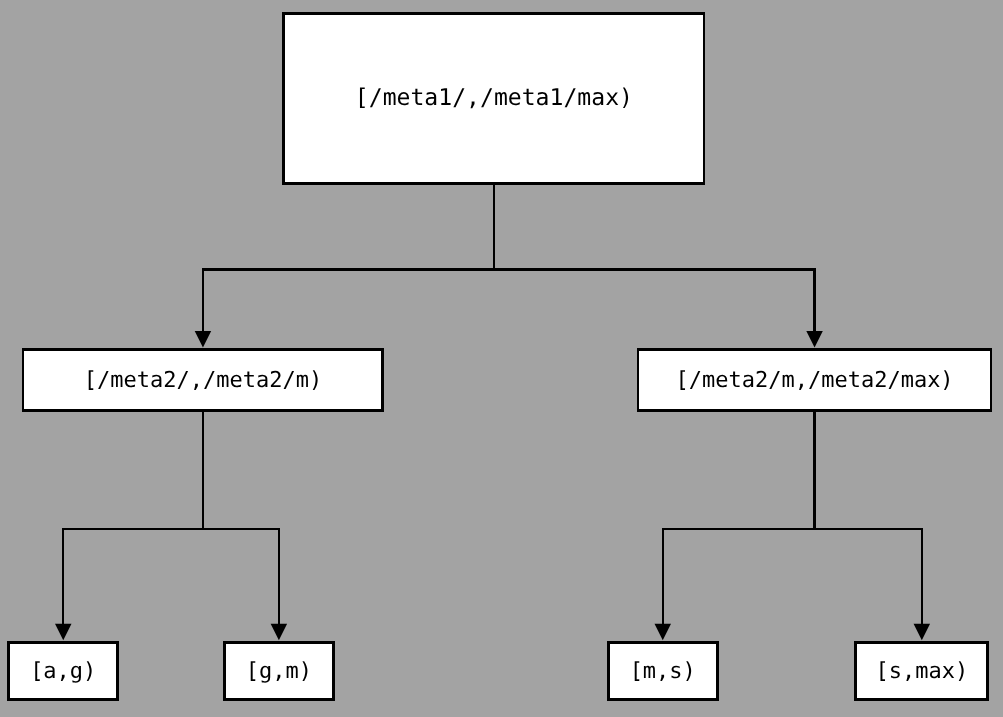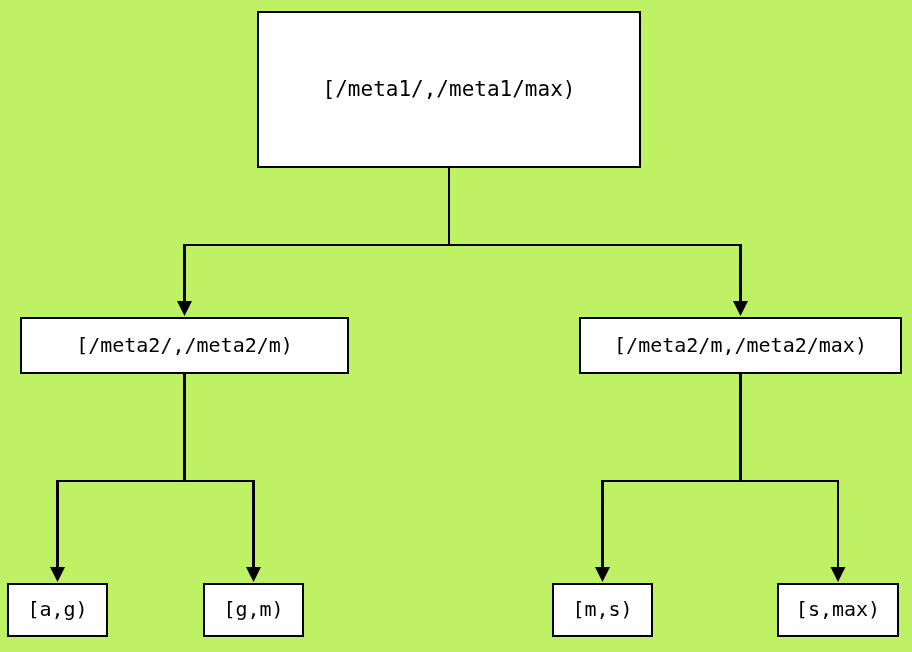--- a/index.html
+++ b/index.html
@@ -11,21 +11,21 @@
   body {
     width: 912px;
     height: 652px;
     overflow: hidden;
     font-family: "DejaVu Sans Mono", "Liberation Mono", monospace;
   }
   #diagram-root {
     position: relative;
     width: 912px;
     height: 652px;
-    background: #bef264;
+    background: #a3a3a3;
   }
   svg.tree-canvas {
     display: block;
     width: 912px;
     height: 652px;
   }
   .node-box {
     fill: #ffffff;
     stroke: #000000;
     stroke-width: 2.4;

